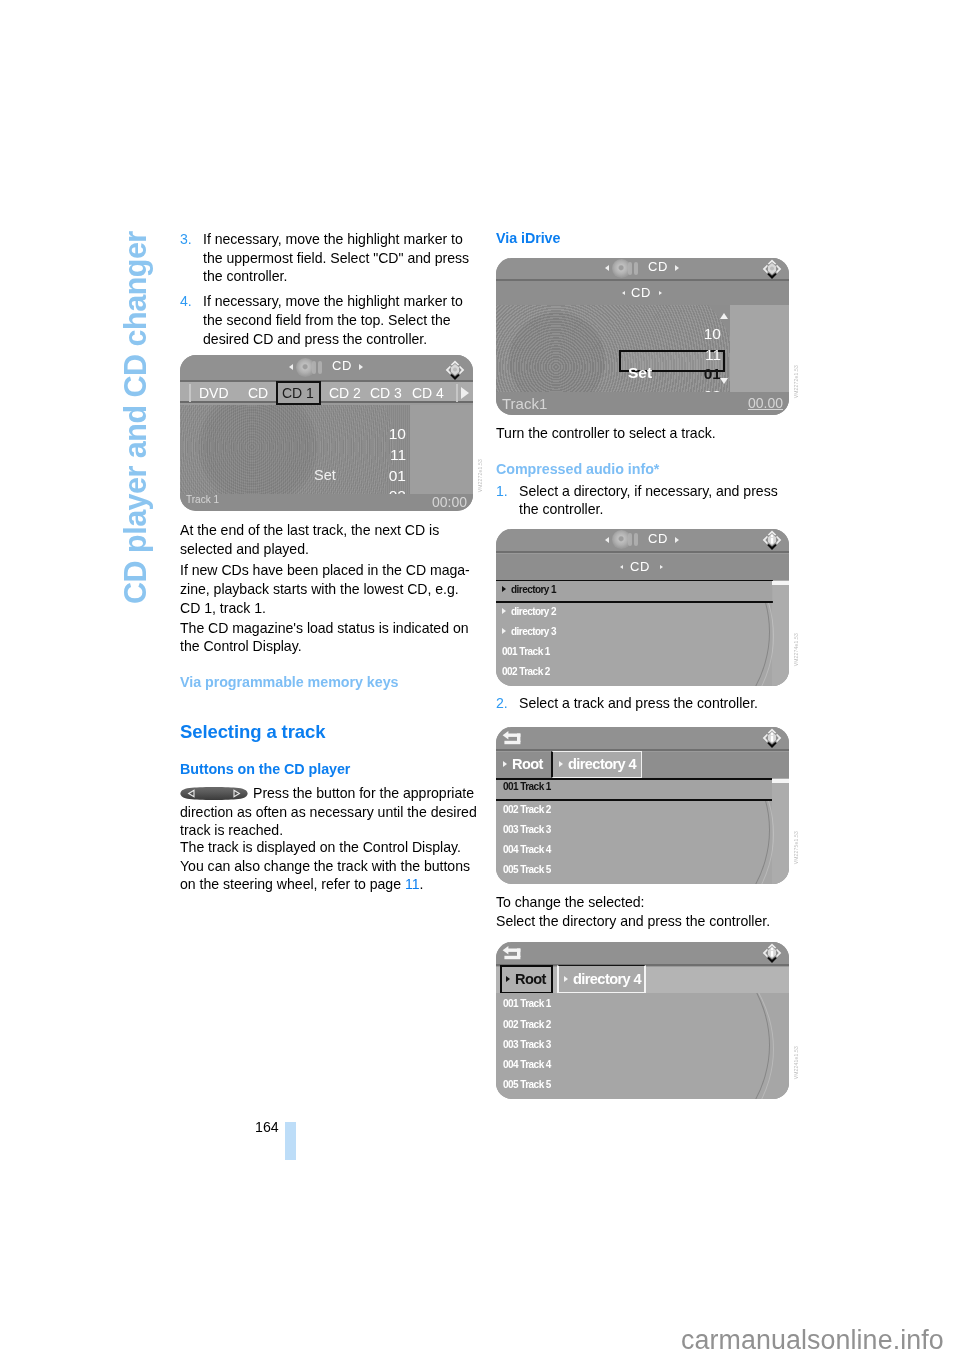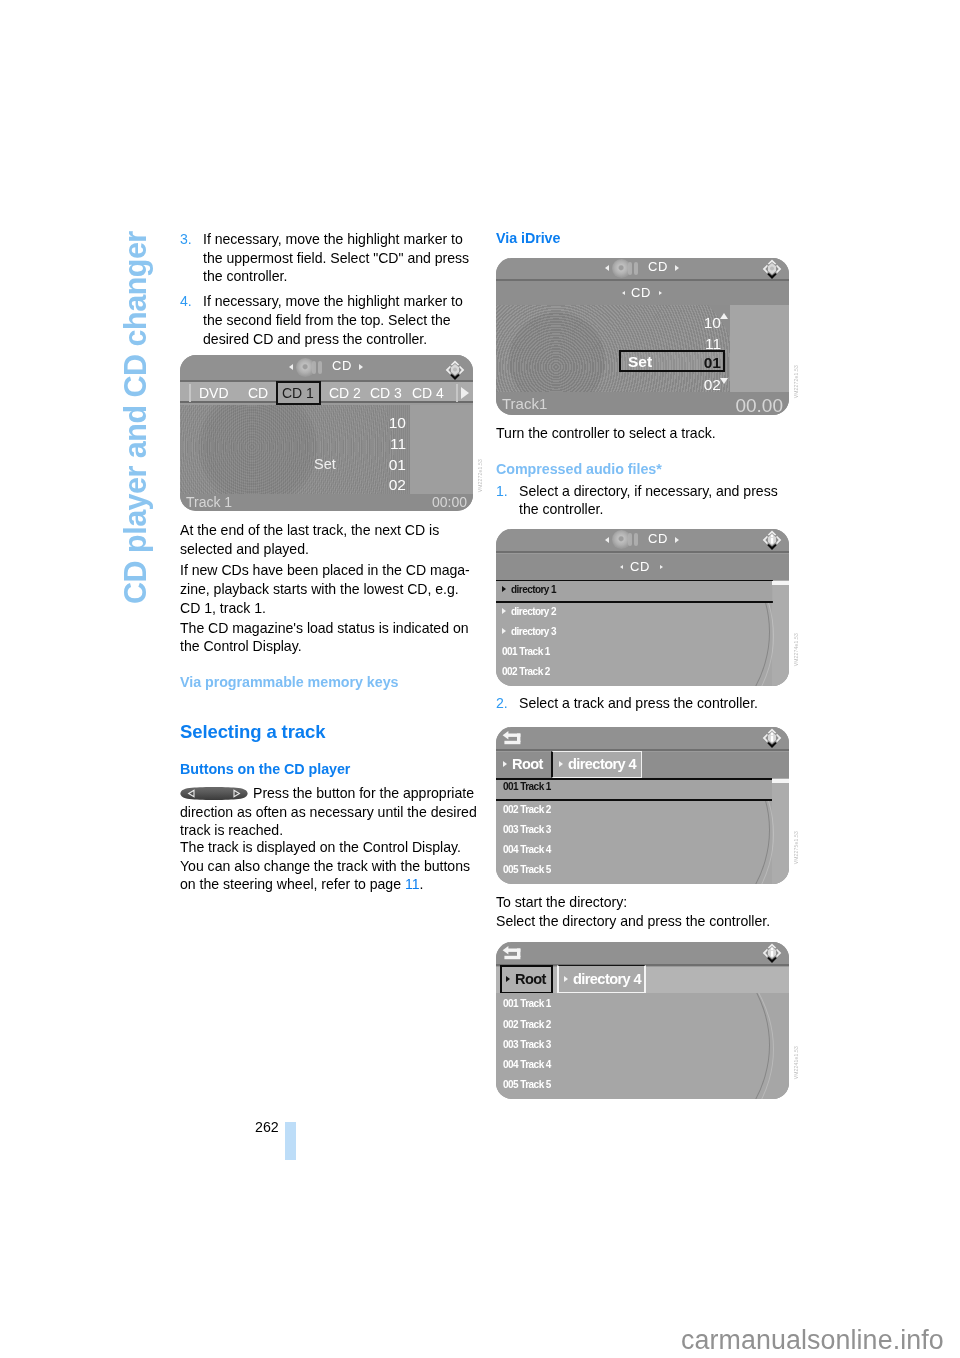--- a/index.html
+++ b/index.html
@@ -60,21 +60,21 @@
 
   
   .tabstrip{position:absolute;left:0;right:0;background:#ababab;border-bottom:2px solid #6a6a6a;}
   .tabitem{position:absolute;color:#fff;font-size:14px;white-space:nowrap;}
   .tabsel{position:absolute;border:2.2px solid #111;background:#a3a3a3;}
 
   
   .lrow{position:absolute;left:0;color:#ffffff;font-size:10px;white-space:nowrap;font-weight:bold;letter-spacing:-0.55px;}
   .lrow-sel{position:absolute;left:0;border-top:2.2px solid #0d0d0d;border-bottom:2.2px solid #0d0d0d;background:#a3a3a3;}
 
-  .sv-txt{color:#fff;white-space:nowrap;position:absolute;}
+  .sv-txt{color:#fff;white-space:nowrap;position:absolute;margin-top:11px;}
   .scontent{position:absolute;}
   .disc-ico{position:absolute;}
   .disc-ico::before{content:"";position:absolute;left:-1px;top:-1px;width:19px;height:19px;border-radius:50%;
      background:radial-gradient(circle at 48% 46%, #9d9d9d 0 13%, #bfbfbf 22%, #b0b0b0 44%, rgba(170,170,170,0.55) 62%, rgba(160,160,160,0) 82%);}
   .disc-ico i{position:absolute;top:2px;width:4px;height:13px;background:rgba(178,178,178,0.85);border-radius:2px;display:block;}
   .bigdisc{position:absolute;border-radius:50%;
      background:radial-gradient(circle at 50% 50%, rgba(0,0,0,0.055) 0 60%, rgba(0,0,0,0.02) 72%, rgba(0,0,0,0) 82%);}
   .scan{background:repeating-linear-gradient(90deg, rgba(255,255,255,0.055) 0 1px, rgba(0,0,0,0.04) 1px 2px);opacity:0.8;pointer-events:none;}
   .sv-txt.num{font-size:15.5px;color:#fdfdfd;}
 
@@ -152,36 +152,36 @@
     </svg></span><span>Press the button for the appropriate<br>direction as often as necessary until the desired<br>track is reached.</span></p>
     <p class="para" style="margin-top:-2px;"><span>The track is displayed on the Control Display.<br>You can also change the track with the buttons<br>on the steering wheel, refer to page </span><span class="pref">11</span>.</p>
   </div>
 
   <div class="col" style="left:496px;top:230px;width:300px;">
     <p class="blue-h2 dark">Via iDrive</p>
   </div>
 
   <div class="col" style="left:496px;top:424px;width:300px;">
     <p class="para">Turn the controller to select a track.</p>
-    <p class="blue-h2" style="margin-top:18px;">Compressed audio files*</p>
+    <p class="blue-h2" style="margin-top:18px;">Compressed audio info*</p>
     <div class="numitem" style="margin-top:5px;">
       <span class="num">1.</span>
       <span class="txt">Select a directory, if necessary, and press<br>the controller.</span>
     </div>
   </div>
 
   <div class="col" style="left:496px;top:694px;width:300px;">
     <div class="numitem">
       <span class="num">2.</span>
       <span class="txt">Select a track and press the controller.</span>
     </div>
   </div>
 
   <div class="col" style="left:496px;top:893px;width:300px;">
-    <p class="para">To start the directory:</p>
+    <p class="para">To change the selected:</p>
     <p class="para">Select the directory and press the controller.</p>
   </div>
 
   <div class="shot" id="shot-cd-changer" style="left:180px;top:355px;width:293px;height:156px;">
     <div class="sbar" style="top:0;height:25px;">
       <span class="tri-l" style="left:109px;top:9px;"></span>
       <span class="disc-ico" style="left:117px;top:4px;width:30px;height:17px;">
           <i style="left:15px"></i>
           <i style="left:21px"></i>
         </span>
@@ -215,21 +215,21 @@
         <div class="bigdisc" style="left:18px;top:-18px;width:120px;height:120px;"></div>
         <div class="scan" style="position:absolute;left:0;top:0;width:230px;height:89px;"></div>
       </div>
       <span class="sv-txt" style="left:134px;top:51px;font-size:14.5px;color:#f0f0f0;">Set</span>
       <span class="sv-txt num" style="left:194px;width:32px;text-align:right;top:9px;">10</span>
       <span class="sv-txt num" style="left:194px;width:32px;text-align:right;top:30px;">11</span>
       <span class="sv-txt num" style="left:194px;width:32px;text-align:right;top:51px;">01</span>
       <span class="sv-txt num" style="left:194px;width:32px;text-align:right;top:71px;">02</span>
     </div>
     <div class="sfoot" style="top:139px;height:17px;">
-      <span class="tl" style="top:0px;font-size:14px;">Track 1</span>
+      <span class="tl" style="top:0px;font-size:10px;">Track 1</span>
       <span class="tr" style="top:0px;font-size:14px;">00:00</span>
     </div>
   </div>
   <div class="idtext" style="left:477px;top:459px;">VM2272e1.53</div>
 
   <div class="shot" id="shot-cd-idrive" style="left:496px;top:258px;width:293px;height:157px;">
     <div class="sbar" style="top:0;height:21px;">
       <span class="tri-l" style="left:109px;top:7px;"></span>
       <span class="disc-ico" style="left:117px;top:2px;width:30px;height:17px;">
           <i style="left:15px"></i>
@@ -261,21 +261,21 @@
       <span class="sv-txt" style="left:132px;top:48px;font-size:15.5px;color:#ffffff;font-weight:bold;">Set</span>
       <span class="sv-txt num" style="left:193px;width:32px;text-align:right;top:9px;">10</span>
       <span class="sv-txt num" style="left:193px;width:32px;text-align:right;top:30px;">11</span>
       <span class="sv-txt num" style="left:193px;width:32px;text-align:right;top:49px;color:#141414;font-weight:bold;">01</span>
       <span class="sv-txt num" style="left:193px;width:32px;text-align:right;top:71px;">02</span>
       <span class="uptri" style="position:absolute;left:224px;top:8px;border-left-width:4px;border-right-width:4px;border-bottom-width:6px;"></span>
       <span class="dntri" style="position:absolute;left:224px;top:73px;border-left-width:4px;border-right-width:4px;border-top-width:6px;"></span>
     </div>
     <div class="sfoot" style="top:134px;height:23px;">
       <span class="tl" style="top:3px;font-size:15px;">Track1</span>
-      <span class="tr" style="top:3px;font-size:19px;">00.00</span>
+      <span class="tr" style="top:3px;font-size:14px;text-decoration:underline;">00.00</span>
     </div>
   </div>
   <div class="idtext" style="left:793px;top:365px;">VM2272e1.53</div>
 
   <div class="shot" id="shot-directories" style="left:496px;top:529px;width:293px;height:157px;">
     <div class="sbar" style="top:0;height:22px;">
       <span class="tri-l" style="left:109px;top:8px;"></span>
       <span class="disc-ico" style="left:117px;top:2px;width:30px;height:17px;">
           <i style="left:15px"></i>
           <i style="left:21px"></i>
@@ -384,17 +384,17 @@
         <div class="arc2" style="left:-186px;top:-104px;width:464px;height:320px;"></div>
       <span class="lrow" style="top:5px;left:7px;">001 Track 1</span>
       <span class="lrow" style="top:26px;left:7px;">002 Track 2</span>
       <span class="lrow" style="top:46px;left:7px;">003 Track 3</span>
       <span class="lrow" style="top:66px;left:7px;">004 Track 4</span>
       <span class="lrow" style="top:86px;left:7px;">005 Track 5</span>
     </div>
   </div>
   <div class="idtext" style="left:793px;top:1046px;">VM2241e1.53</div>
 
-  <div class="pagenum" style="left:255px;top:1119px;font-size:14.2px;">262</div>
+  <div class="pagenum" style="left:255px;top:1119px;font-size:14.2px;">164</div>
   <div class="pagebar" style="left:285px;top:1122px;width:10.5px;height:38px;"></div>
 
   <div class="watermark" style="left:681px;top:1325px;">carmanualsonline.info</div>
 </div>
 
 </body></html>

